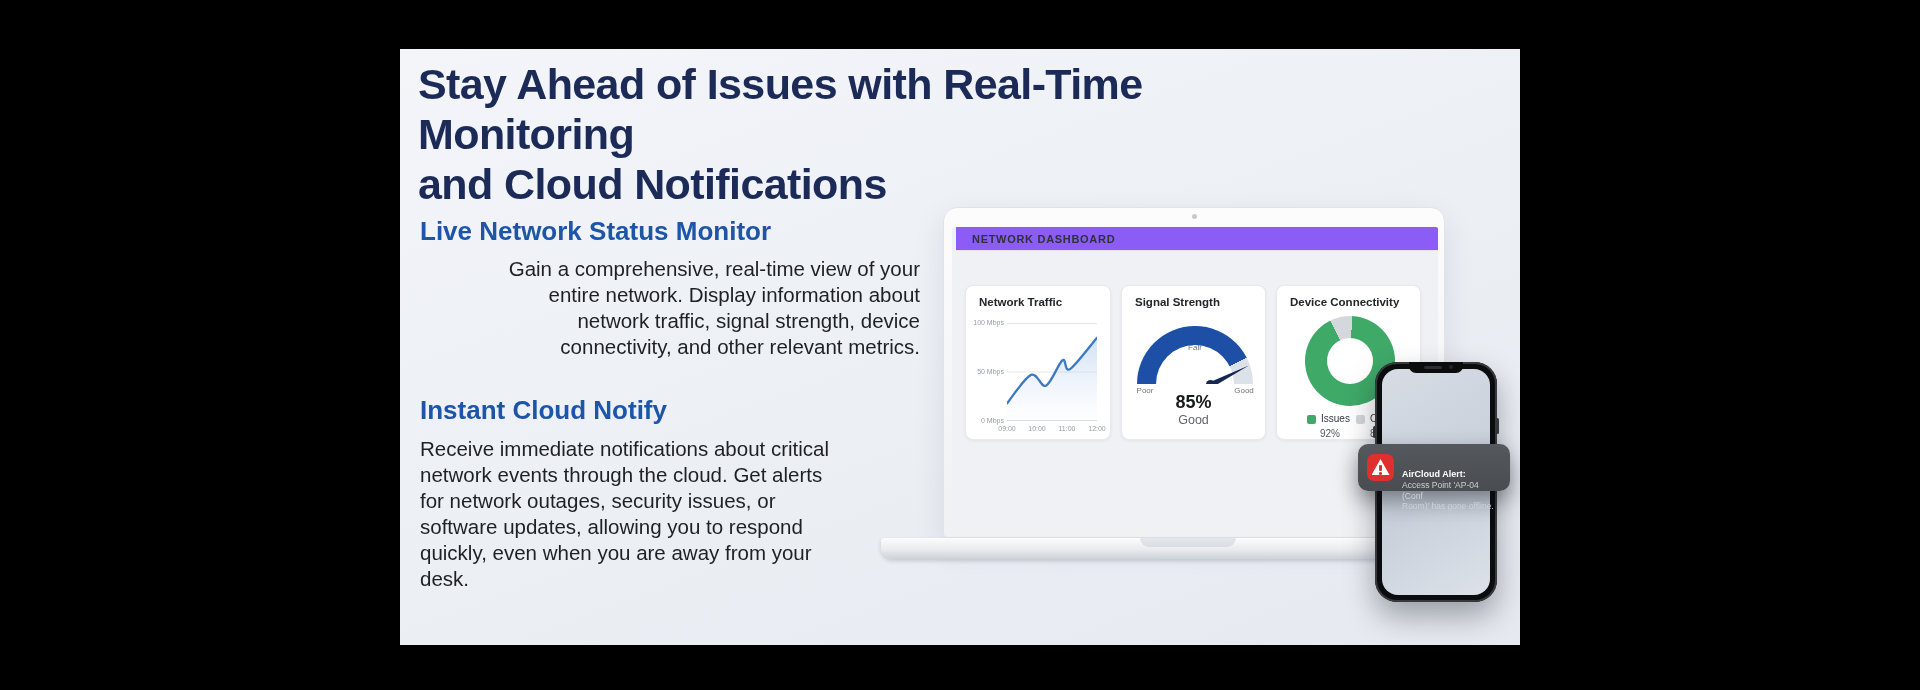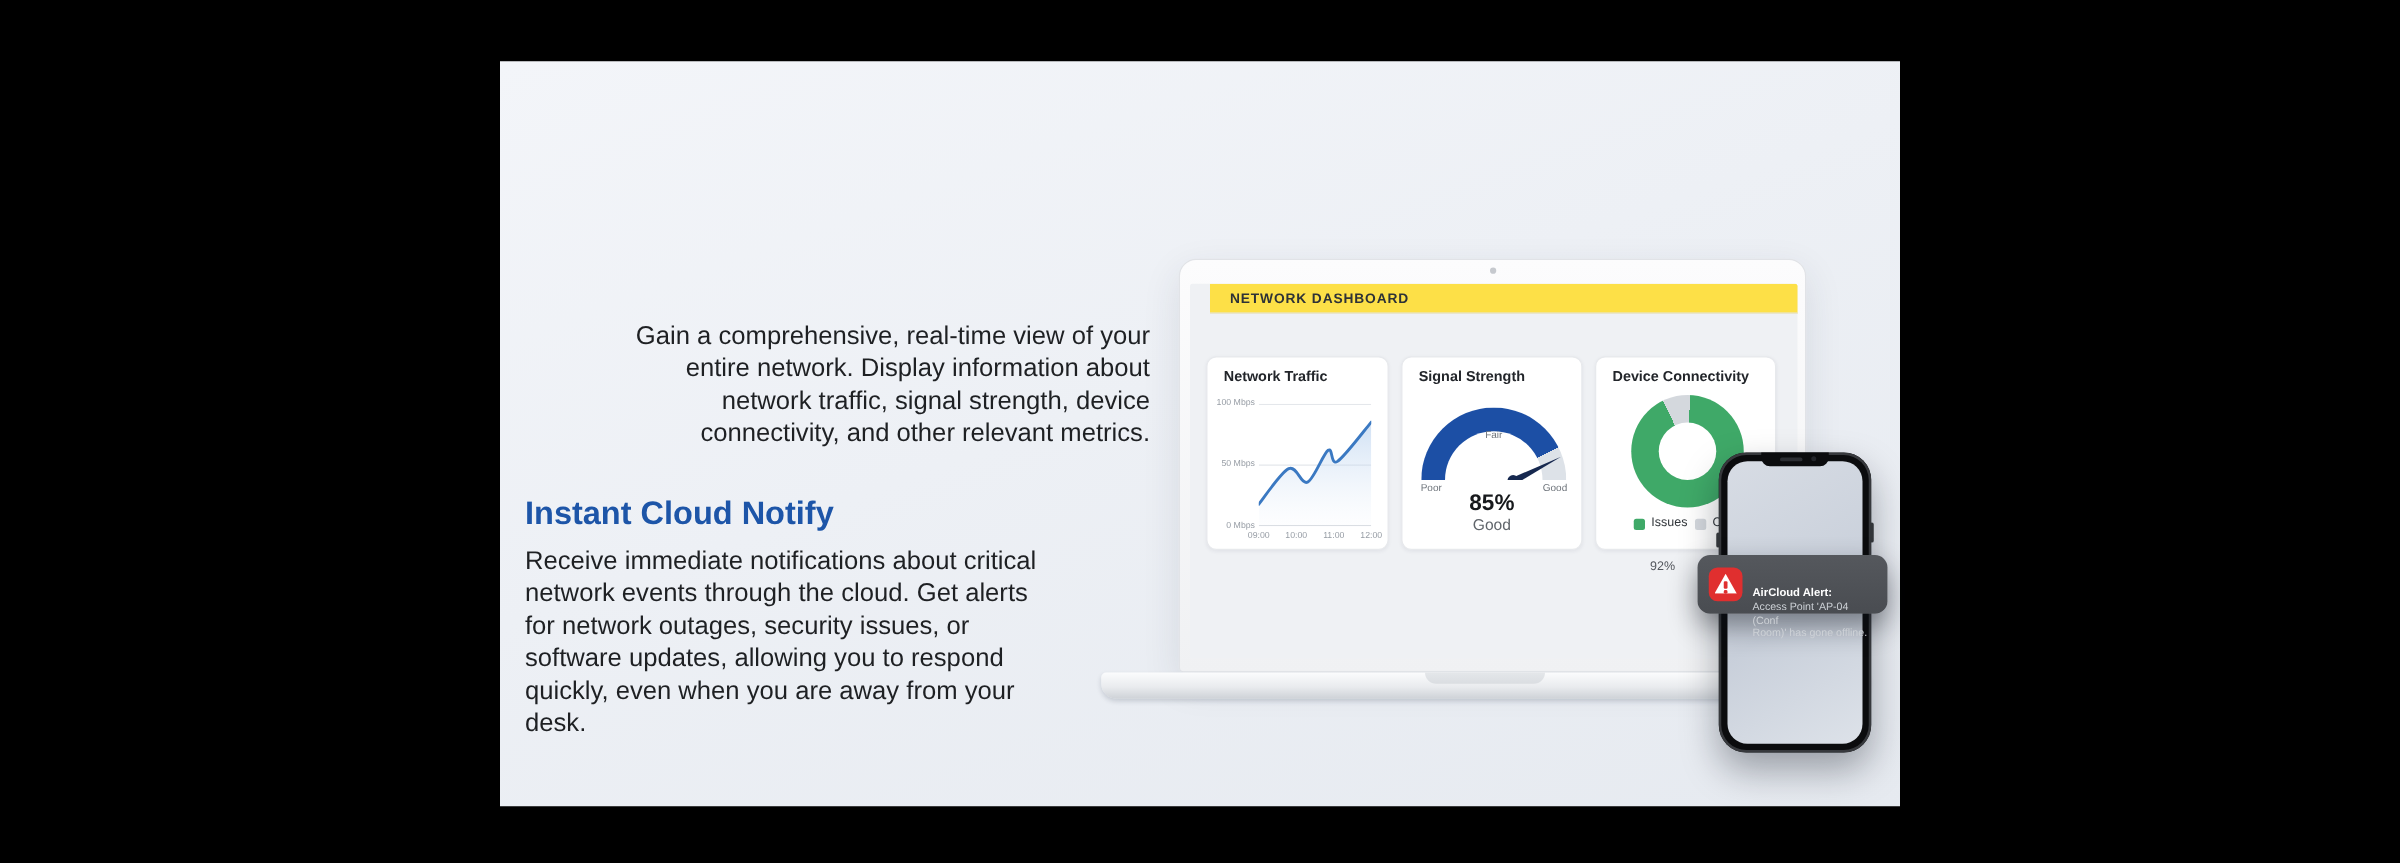--- a/index.html
+++ b/index.html
@@ -22,21 +22,21 @@
 
   
   .laptop-frame { position:absolute; left:543px; top:158px; width:502px; height:331px;
                   background:linear-gradient(#fcfcfd,#f0f1f3);
                   border:1px solid #e1e3e7; border-radius:14px 14px 4px 4px;
                   box-shadow:0 10px 30px rgba(40,50,70,0.10); z-index:5; }
   .camera-dot { position:absolute; left:50%; top:6px; width:5px; height:5px; margin-left:-2px;
                 border-radius:50%; background:#c6c9ce; }
   .laptop-screen { position:absolute; left:8px; top:19px; width:486px; height:300px;
                    background:#eff1f4; border-radius:2px; overflow:hidden; }
-  .screen-header { position:absolute; left:16px; top:0; width:100%; height:24px; background:#fde047;
+  .screen-header { position:absolute; left:4px; top:0; width:100%; height:24px; background:#8b5cf6;
                    border-bottom:1px solid #e3e5e9; }
   .screen-header .title { position:absolute; left:16px; top:0; line-height:24px;
                           font-size:11px; font-weight:700; letter-spacing:0.7px; color:#2e3237; }
   .laptop-base { position:absolute; left:481px; top:489px; width:614px; height:21px;
                  background:linear-gradient(#fbfcfd,#e9ebee 55%,#ced2d7);
                  border-radius:4px 4px 12px 12px;
                  box-shadow:0 2px 4px rgba(30,40,60,0.18); z-index:6; }
   .base-notch { position:absolute; left:50%; top:0; width:96px; height:9px; margin-left:-48px;
                 background:linear-gradient(#e4e7ea,#dadde1); border-radius:0 0 9px 9px; }
 
@@ -75,21 +75,21 @@
                   font-size:18px; font-weight:700; color:#17191c; }
   .gauge-status { position:absolute; left:0; top:127px; width:100%; text-align:center;
                   font-size:12.5px; color:#60656b; }
 
   
   .donut-ring { position:absolute; left:28px; top:30px; width:90px; height:90px; border-radius:50%; }
   .donut-hole { position:absolute; left:22px; top:22px; width:46px; height:46px;
                 border-radius:50%; background:#fff; }
   .legend-sq { position:absolute; top:129px; width:9px; height:9px; border-radius:2px; }
   .legend-lb { position:absolute; top:127px; font-size:10px; color:#33373c; }
-  .legend-vl { position:absolute; top:142px; font-size:10px; color:#54585e;margin-top:20px; }
+  .legend-vl { position:absolute; top:142px; font-size:10px; color:#54585e; }
 
   
   .phone { position:absolute; left:975px; top:313px; width:122px; height:240px;
            background:#0b0c0e; border-radius:22px;
            box-shadow:inset 0 0 0 2px #37393d, 0 14px 30px rgba(10,15,25,0.35); z-index:30; }
   .phone-screen { position:absolute; left:7px; top:7px; width:108px; height:226px;
                   border-radius:16px; overflow:hidden;
                   background:linear-gradient(150deg,#d7dce4 0%,#c8cfda 55%,#dde2e9 100%); }
   .phone-notch { position:absolute; left:50%; top:0; width:54px; height:11px; margin-left:-27px;
                  background:#0b0c0e; border-radius:0 0 7px 7px; }
@@ -119,21 +119,24 @@
   .n-title { font-size:9px; line-height:12px; font-weight:700; color:#ffffff;margin-top:45px; }
   .n-msg { font-size:8.5px; line-height:10.5px; color:#cdd1d6; white-space:pre-line; }
 
   svg { display:block; }
 </style>
 </head>
 <body>
 
 <div class="panel">
 
-
+  <h1 class="h1">Stay Ahead of Issues with Real-Time Monitoring
+and Cloud Notifications</h1>
+
+  <h2 class="h2 first">Live Network Status Monitor</h2>
   <p class="para first">Gain a comprehensive, real-time view of your
 entire network. Display information about
 network traffic, signal strength, device
 connectivity, and other relevant metrics.</p>
 
   <h2 class="h2 second">Instant Cloud Notify</h2>
   <p class="para second">Receive immediate notifications about critical
 network events through the cloud. Get alerts
 for network outages, security issues, or
 software updates, allowing you to respond

